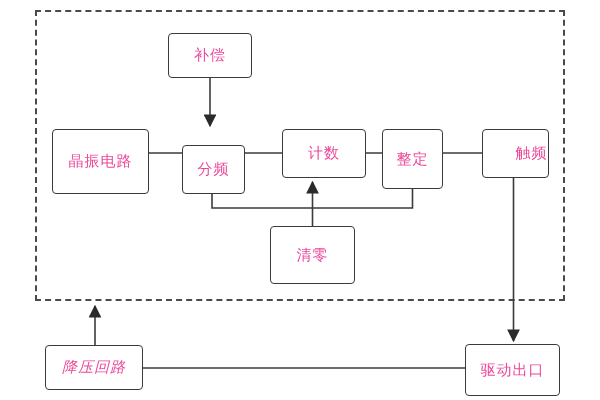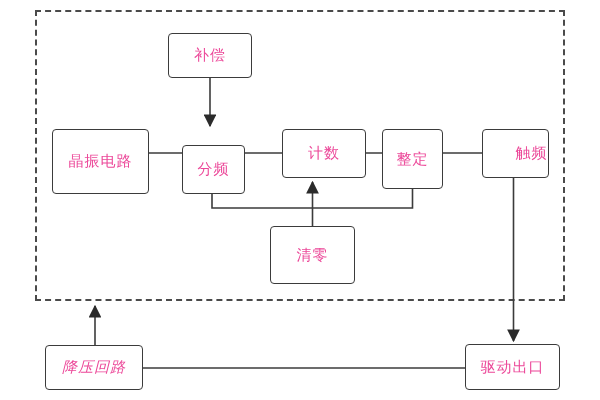--- a/index.html
+++ b/index.html
@@ -32,21 +32,21 @@
     text-align:center;
   }
   .n-compensation{left:168px;top:33px;width:84px;height:45px;}
   .n-crystal     {left:52px;top:129px;width:97px;height:65px;}
   .n-divider     {left:182px;top:129px;width:63px;height:49px;margin-top:16px;}
   .n-counter     {left:282px;top:129px;width:84px;height:49px;}
   .n-setting     {left:382px;top:129px;width:61px;height:60px;}
   .n-trigger     {left:482px;top:129px;width:67px;height:49px;padding-left:32px;}
   .n-clear       {left:270px;top:226px;width:85px;height:58px;}
   .n-stepdown    {left:45px;top:345px;width:98px;height:45px;font-style:italic;}
-  .n-drive       {left:465px;top:344px;width:95px;height:46px;}
+  .n-drive       {left:465px;top:344px;width:95px;height:52px;}
 </style>
 </head>
 <body>
 
 <div id="stage">
 
   <div class="boundary"></div>
 
   <svg id="edges" viewBox="0 0 600 400" xmlns="http://www.w3.org/2000/svg">
     <defs>

